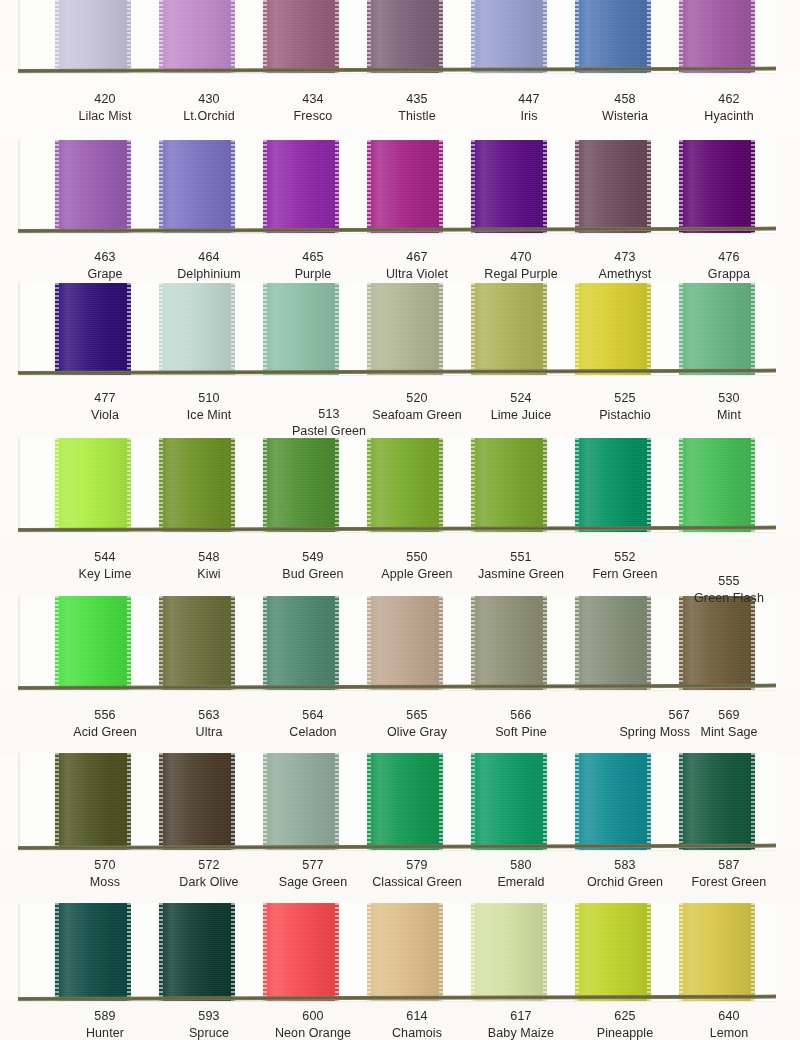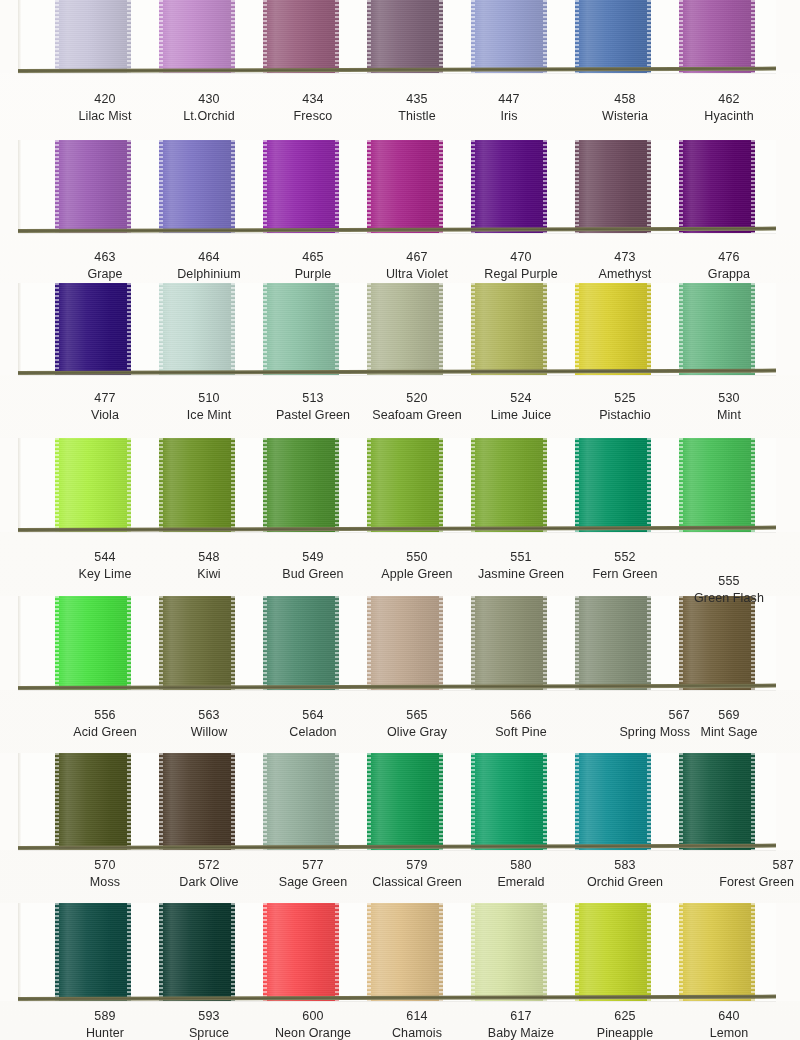--- a/index.html
+++ b/index.html
@@ -530,21 +530,21 @@
           <span class="name">Lt.Orchid</span>
         </div>
         <div class="label" style="left: 248px;">
           <span class="code">434</span>
           <span class="name">Fresco</span>
         </div>
         <div class="label" style="left: 352px;">
           <span class="code">435</span>
           <span class="name">Thistle</span>
         </div>
-        <div class="label" style="left: 444px;">
+        <div class="label" style="left: 464px;">
           <span class="code">447</span>
           <span class="name">Iris</span>
         </div>
         <div class="label" style="left: 560px;">
           <span class="code">458</span>
           <span class="name">Wisteria</span>
         </div>
         <div class="label" style="left: 664px;">
           <span class="code">462</span>
           <span class="name">Hyacinth</span>
@@ -582,21 +582,21 @@
       </div>
       <div class="labels" style="top: 390px;">
         <div class="label" style="left: 40px;">
           <span class="code">477</span>
           <span class="name">Viola</span>
         </div>
         <div class="label" style="left: 144px;">
           <span class="code">510</span>
           <span class="name">Ice Mint</span>
         </div>
-        <div class="label" style="left: 248px;">
+        <div class="label" style="left: 264px; margin-top: 16px;">
           <span class="code">513</span>
           <span class="name">Pastel Green</span>
         </div>
         <div class="label" style="left: 352px;">
           <span class="code">520</span>
           <span class="name">Seafoam Green</span>
         </div>
         <div class="label" style="left: 456px;">
           <span class="code">524</span>
           <span class="name">Lime Juice</span>
@@ -640,21 +640,21 @@
           <span class="name">Green Flash</span>
         </div>
       </div>
       <div class="labels" style="top: 707px;">
         <div class="label" style="left: 40px;">
           <span class="code">556</span>
           <span class="name">Acid Green</span>
         </div>
         <div class="label" style="left: 144px;">
           <span class="code">563</span>
-          <span class="name">Willow</span>
+          <span class="name">Ultra</span>
         </div>
         <div class="label" style="left: 248px;">
           <span class="code">564</span>
           <span class="name">Celadon</span>
         </div>
         <div class="label" style="left: 352px;">
           <span class="code">565</span>
           <span class="name">Olive Gray</span>
         </div>
         <div class="label" style="left: 456px;">
@@ -688,21 +688,21 @@
           <span class="name">Classical Green</span>
         </div>
         <div class="label" style="left: 456px;">
           <span class="code">580</span>
           <span class="name">Emerald</span>
         </div>
         <div class="label" style="left: 560px;">
           <span class="code">583</span>
           <span class="name">Orchid Green</span>
         </div>
-        <div class="label" style="left: 664px; text-align: right;">
+        <div class="label" style="left: 664px;">
           <span class="code">587</span>
           <span class="name">Forest Green</span>
         </div>
       </div>
       <div class="labels" style="top: 1008px;">
         <div class="label" style="left: 40px;">
           <span class="code">589</span>
           <span class="name">Hunter</span>
         </div>
         <div class="label" style="left: 144px;">

